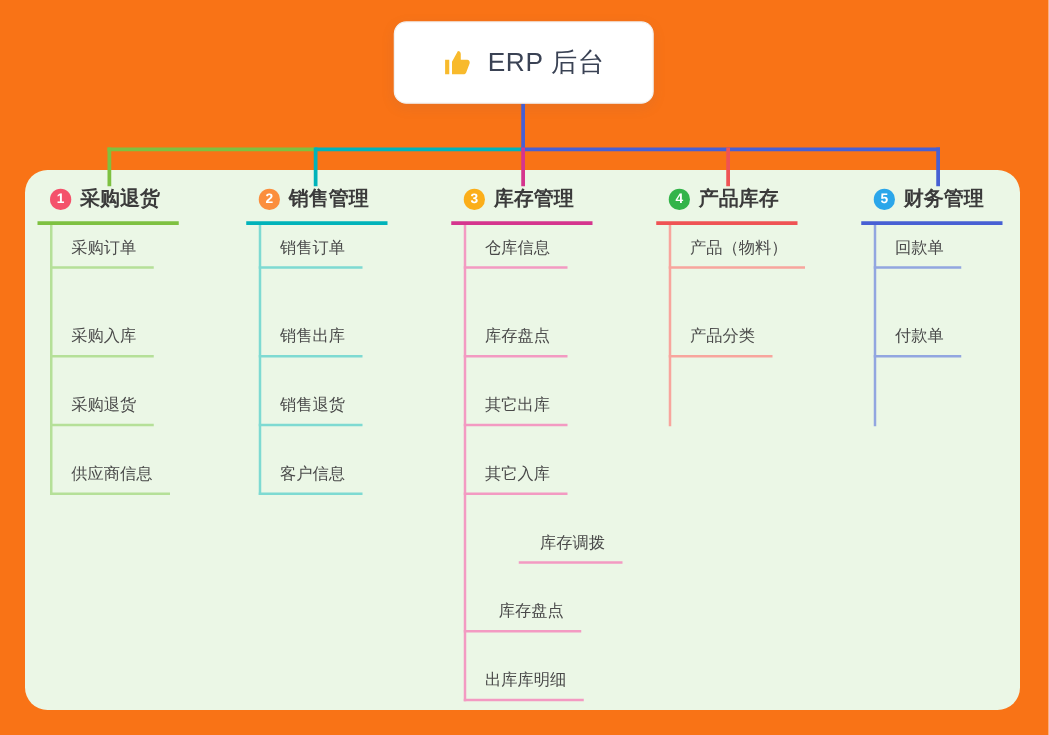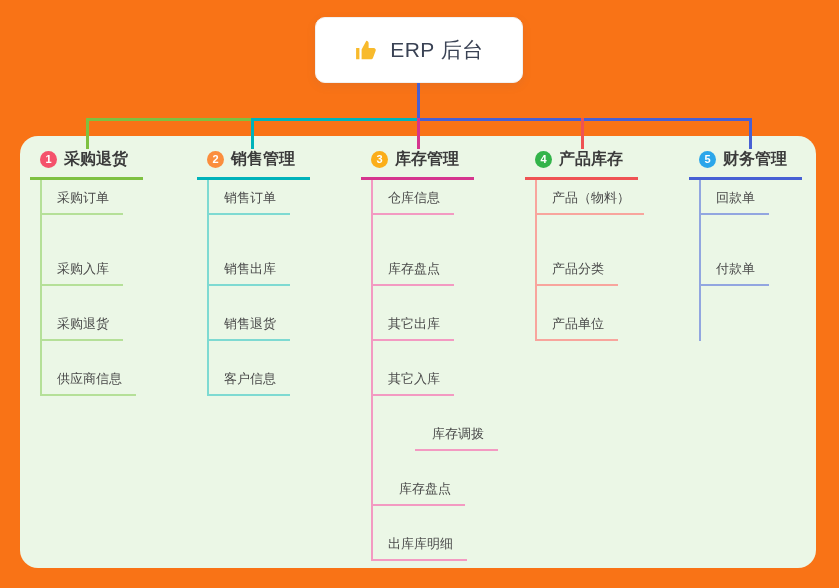--- a/index.html
+++ b/index.html
@@ -155,23 +155,20 @@
       <span class="badge">4</span>
       <span class="b-label">产品库存</span>
     </div>
     <div class="b-trunk t3"></div>
     <div class="b-child r0">
         <span>产品（物料）</span>
       </div>
     <div class="b-child r1">
         <span>产品分类</span>
       </div>
-    <div class="b-child r2">
-        <span>产品单位</span>
-      </div>
   </div>
 
   <div class="branch br4" style="--c: #4760d4; --lc: #92a6e0; --bc: #2ba6ea;">
     <div class="b-title">
       <span class="badge">5</span>
       <span class="b-label">财务管理</span>
     </div>
     <div class="b-trunk t3"></div>
     <div class="b-child r0">
         <span>回款单</span>

